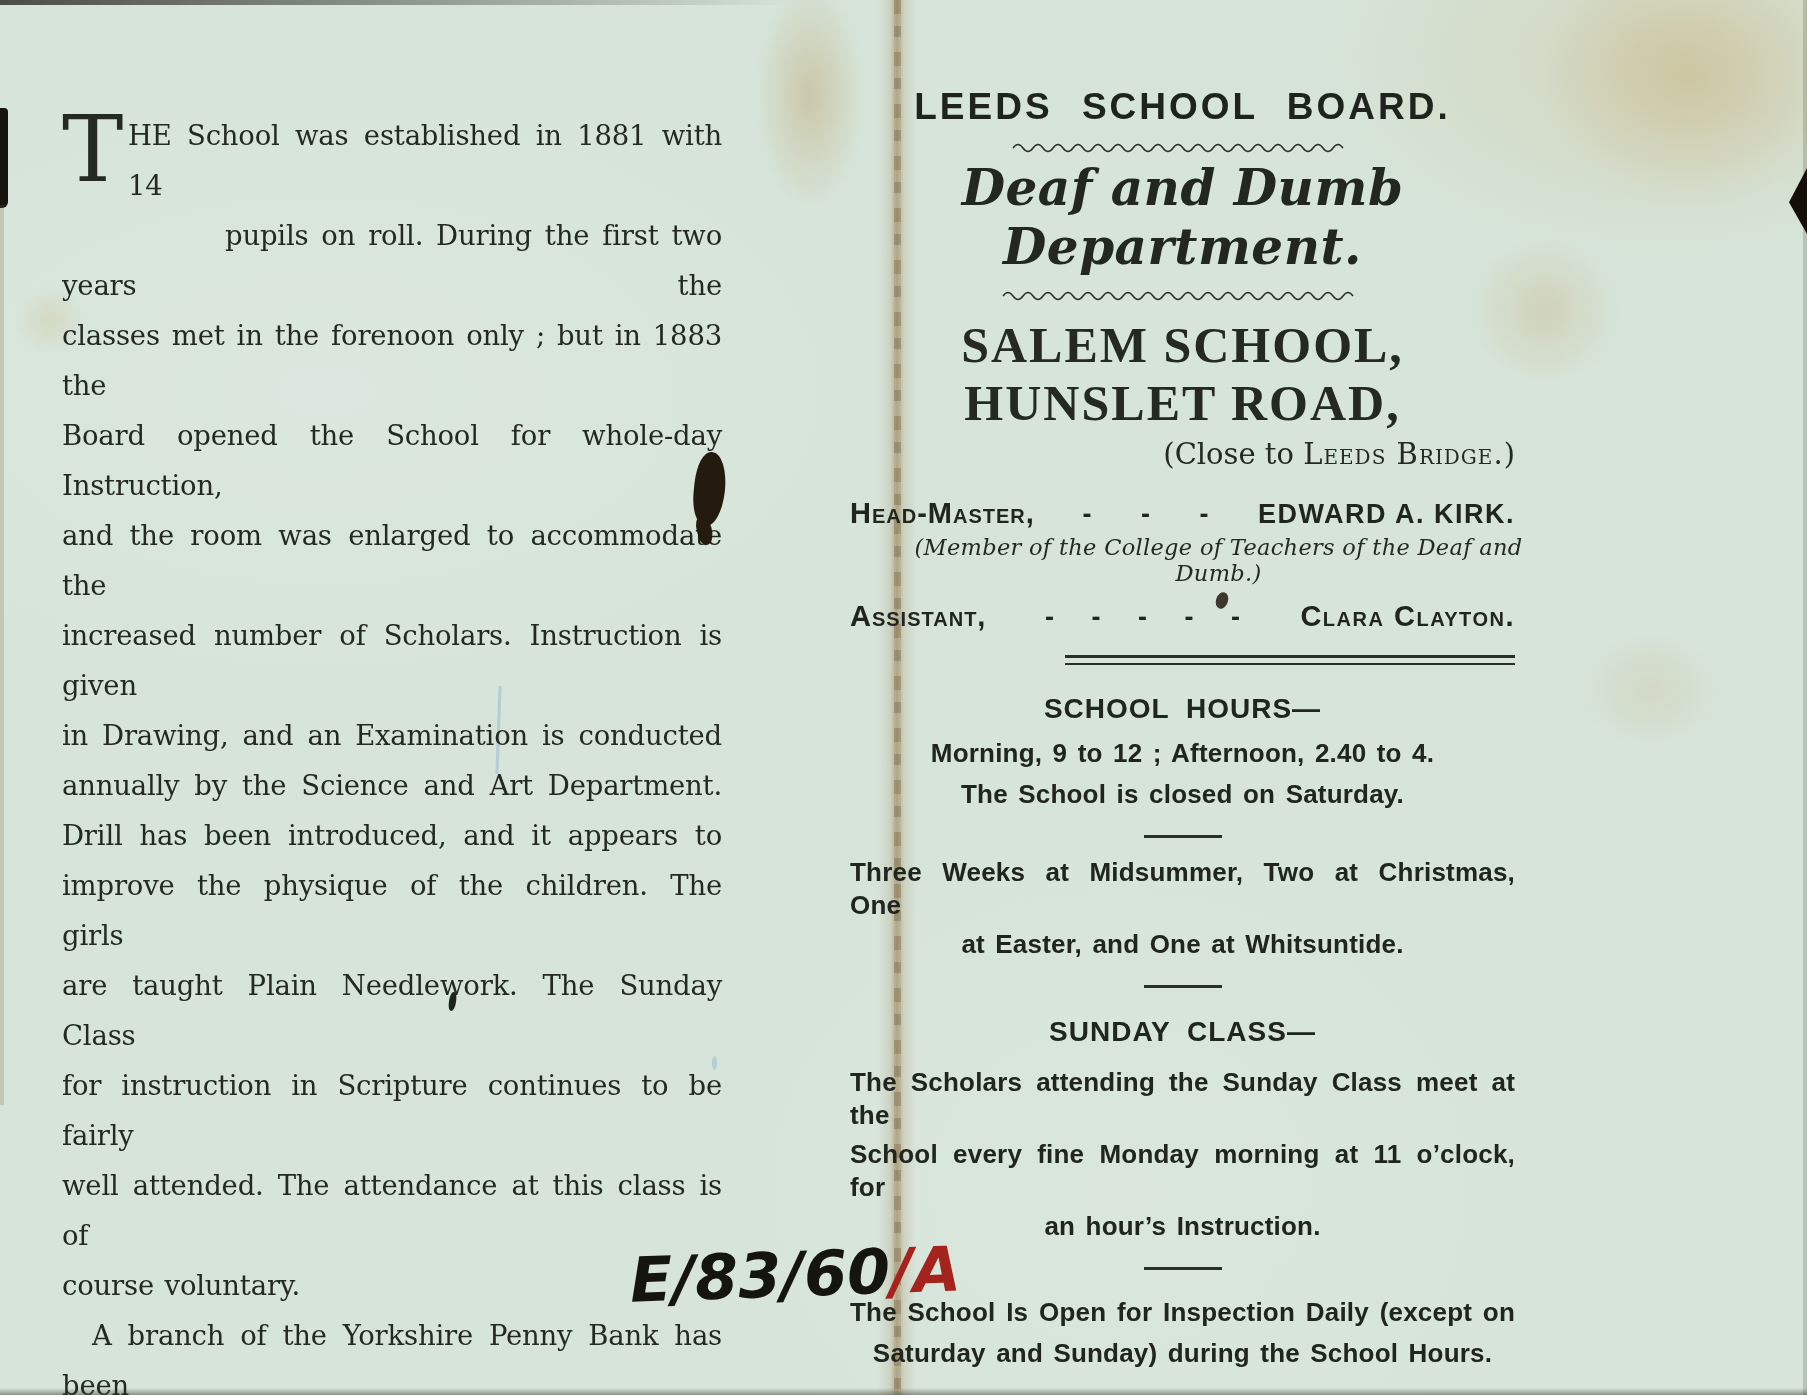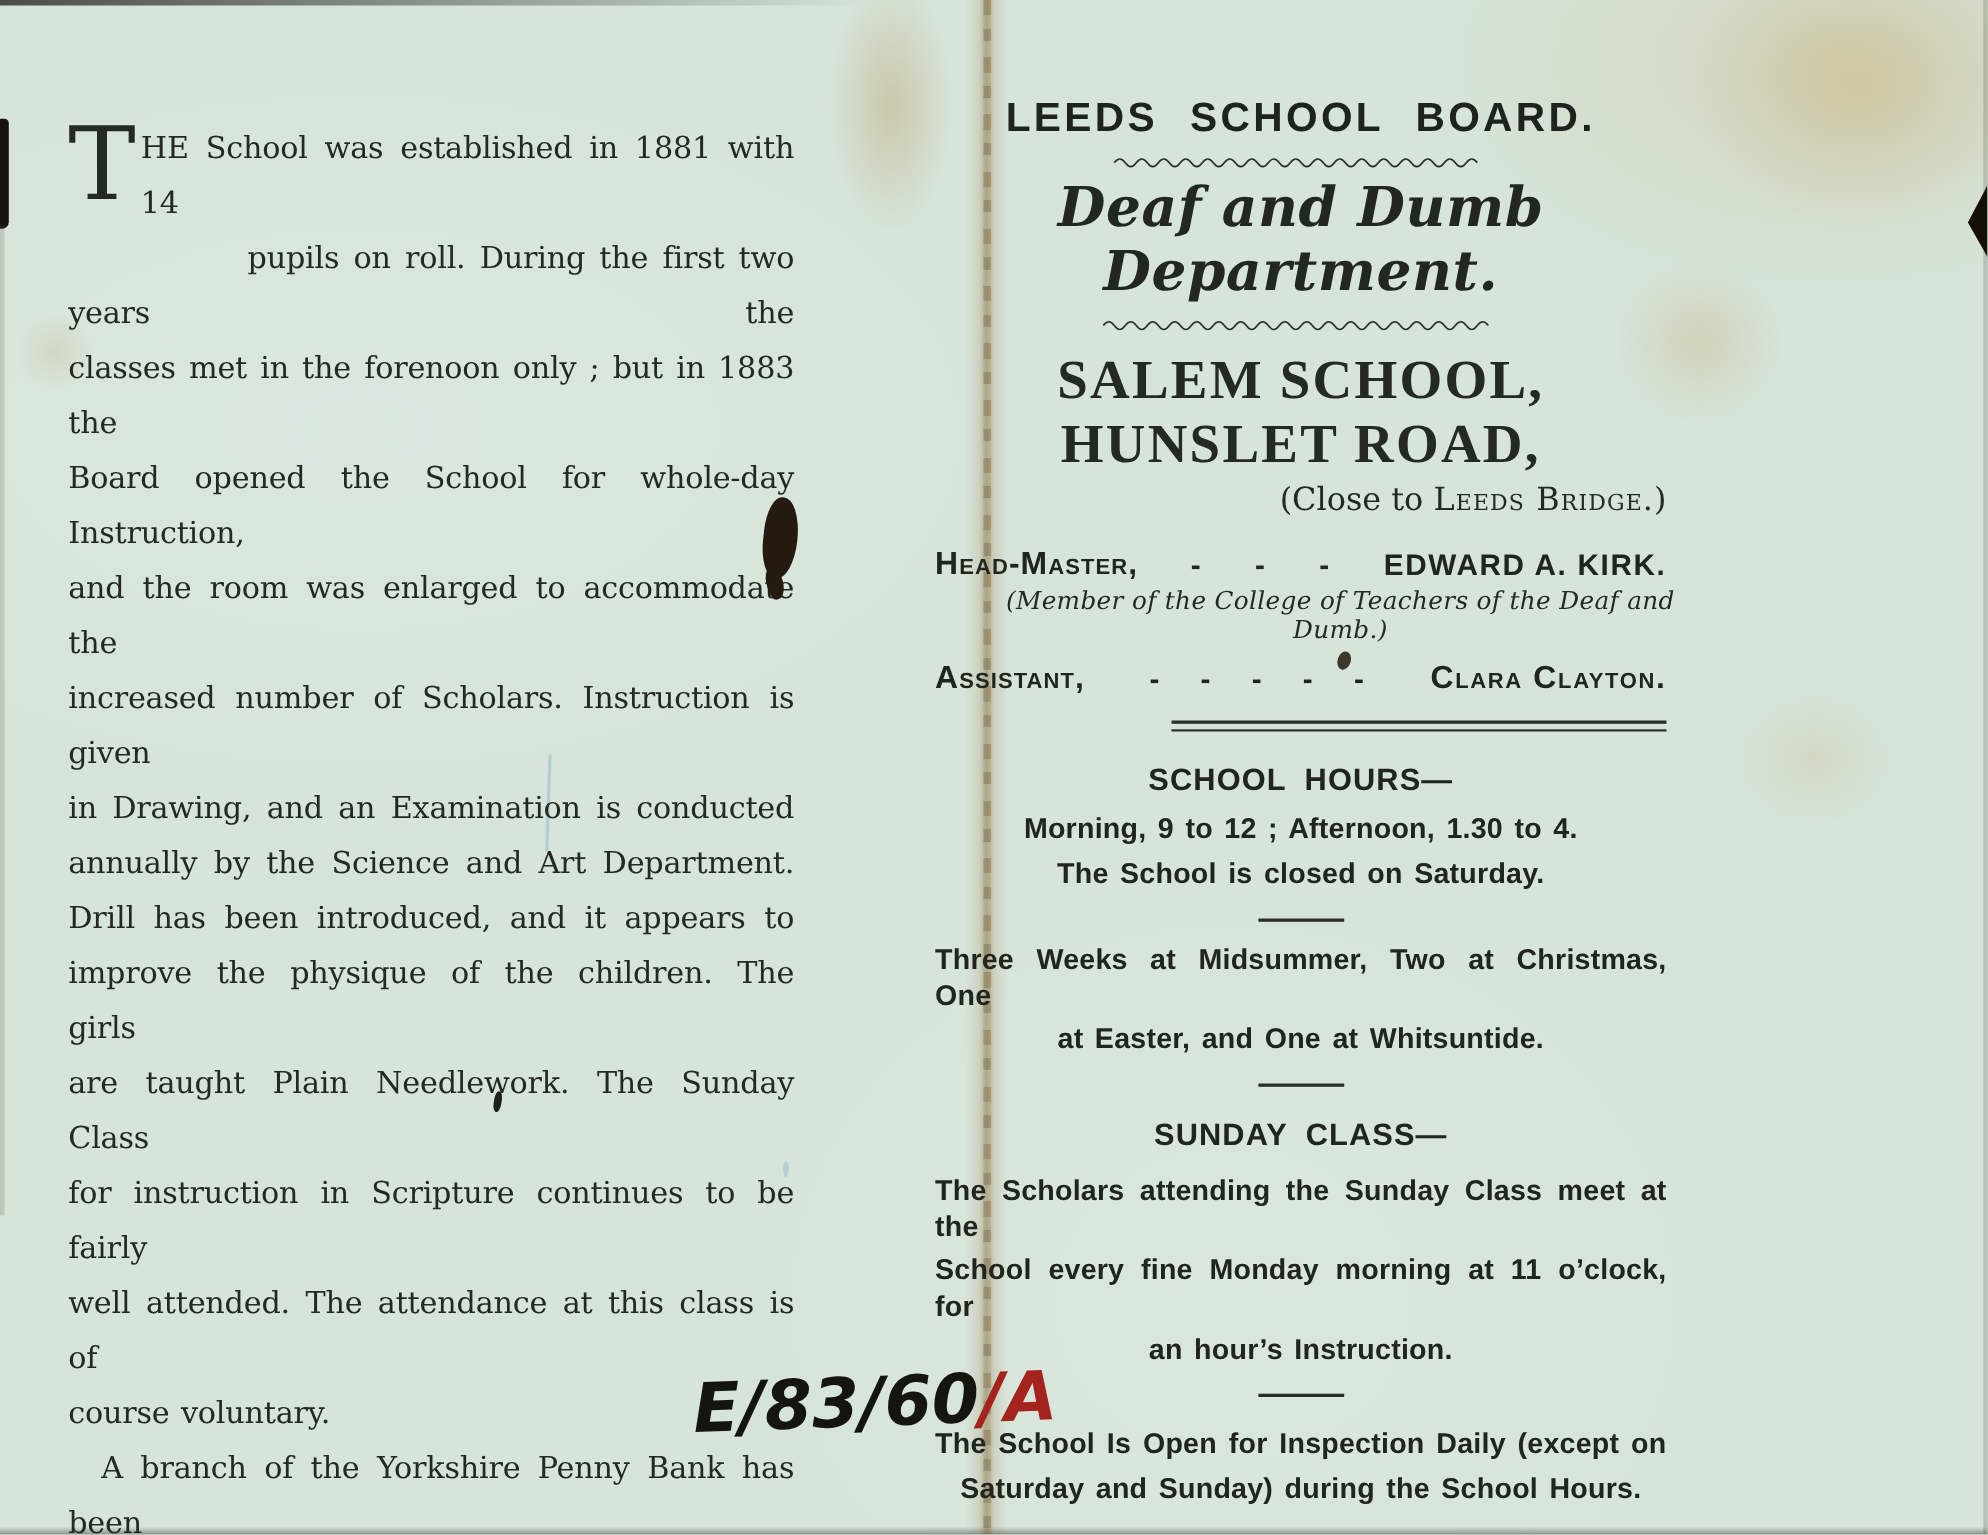--- a/index.html
+++ b/index.html
@@ -150,21 +150,21 @@
     </div>
     <div class="member-note">(Member of the College of Teachers of the Deaf and Dumb.)</div>
     <div class="staff-row" style="margin-top:14px;">
       <span class="lbl">Assistant,</span>
       <span class="dashes five">- - - - -</span>
       <span class="nm sc">Clara Clayton.</span>
     </div>
     <div class="double-rule"></div>
 
     <div class="sec-head">SCHOOL HOURS—</div>
-    <div class="bline ctr mt12">Morning, 9 to 12 ;  Afternoon, 1.30 to 4.</div>
+    <div class="bline ctr mt12">Morning, 9 to 12 ;  Afternoon, 2.40 to 4.</div>
     <div class="bline ctr mt8">The School is closed on Saturday.</div>
     <div class="short-rule"></div>
 
     <div class="bline just mt18">Three Weeks at Midsummer, Two at Christmas, One</div>
     <div class="bline ctr mt6">at Easter, and One at Whitsuntide.</div>
     <div class="short-rule"></div>
 
     <div class="sec-head">SUNDAY CLASS—</div>
     <div class="bline just mt18">The Scholars attending the Sunday Class meet at the</div>
     <div class="bline just mt6">School every fine Monday morning at 11 o’clock, for</div>

